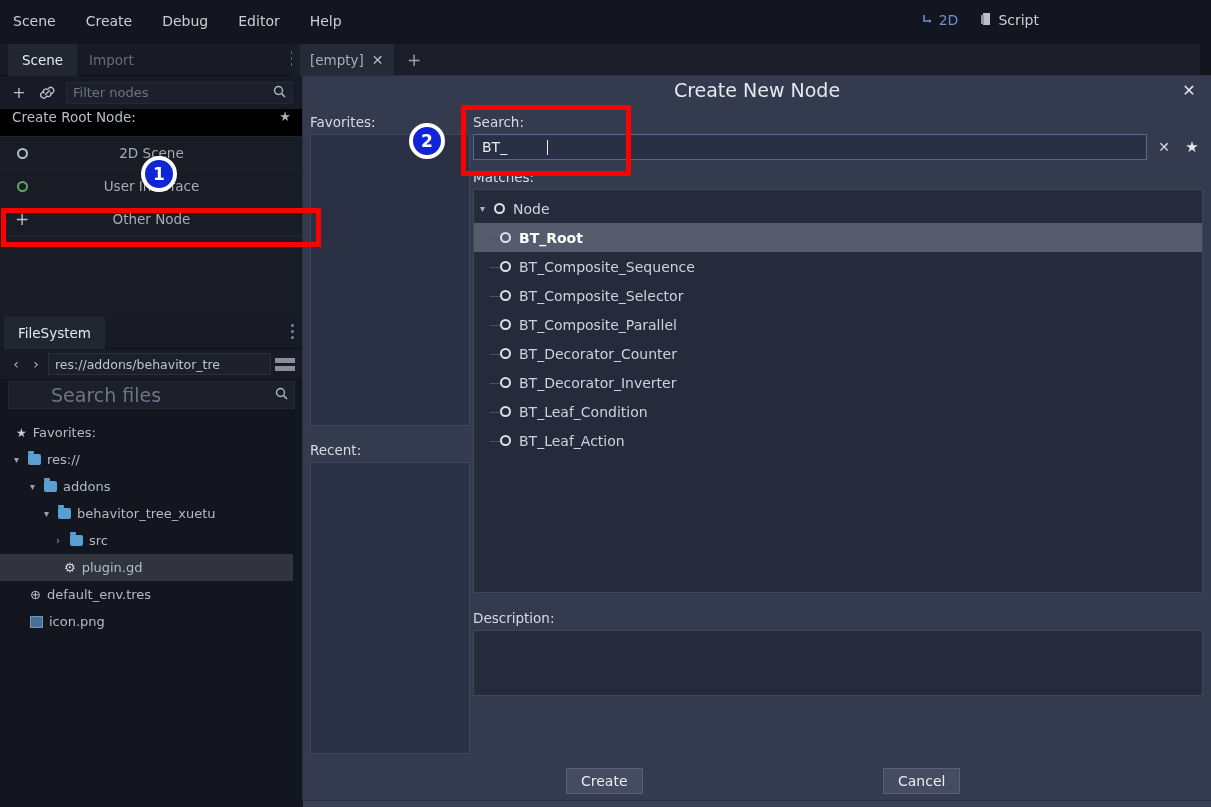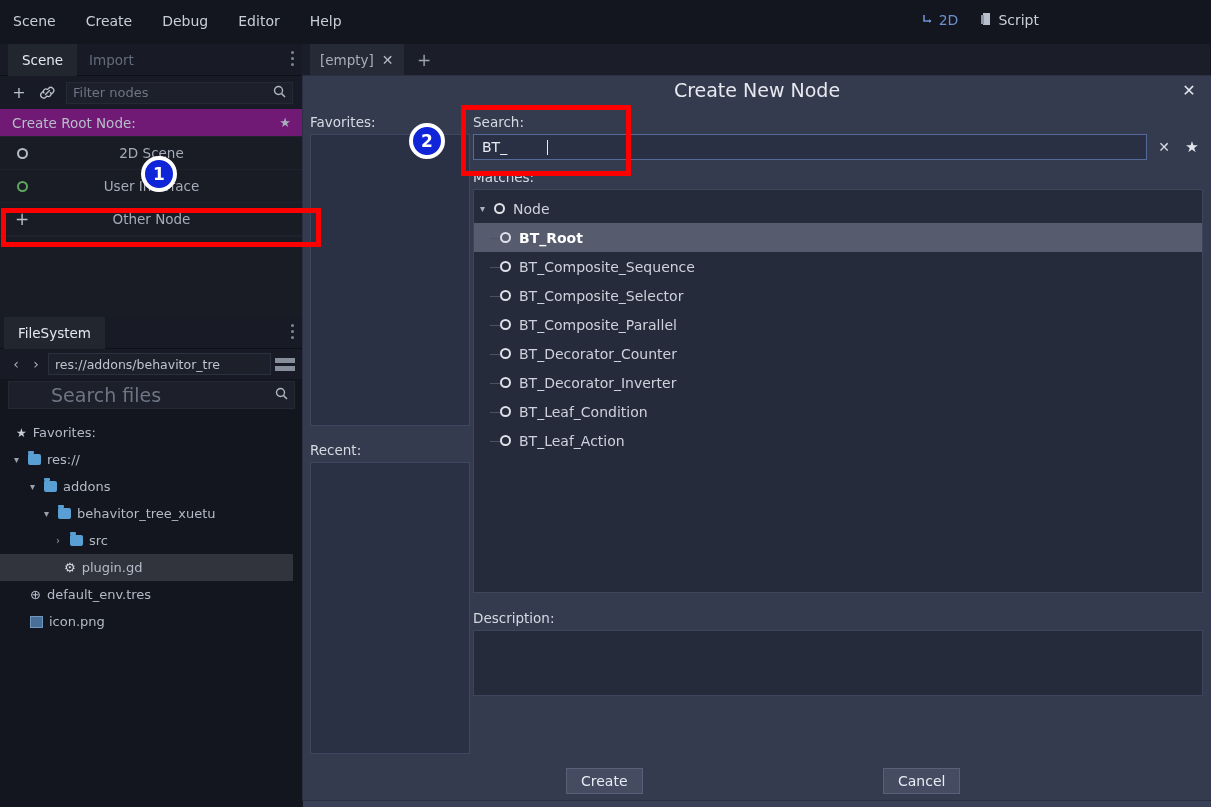--- a/index.html
+++ b/index.html
@@ -31,21 +31,21 @@
   .tab.active { background:#22262f; color:#e4e8f0; }
   .tab.inactive { color:#636b7d; }
   .dots { position:absolute; right:8px; top:7px; color:#7b8292; font-size:13px; letter-spacing:0; line-height:8px; width:4px; }
   .dots span { display:block; width:3px; height:3px; border-radius:50%; background:#80879a; margin-bottom:3px; }
 
   .scene-toolbar { display:flex; align-items:center; gap:10px; height:33px; padding:0 10px; background:#181b25; }
   .tb-icon { width:18px; height:18px; display:flex; align-items:center; justify-content:center; color:#b9bfcc; font-size:16px; }
   .filter-field { flex:1; height:22px; background:#1d202a; border:1px solid #252936; display:flex; align-items:center; padding:0 6px; }
   .filter-field .ph { flex:1; color:#6e7486; font-size:13px; }
 
-  .create-root-hdr { display:flex; align-items:center; height:28px; padding:0 12px; background:#701a75; color:#b8bec9; font-size:13.5px; border-bottom:1px solid #20242e;}
+  .create-root-hdr { display:flex; height:28px; padding:0 12px; background:#000000; color:#b8bec9; font-size:13.5px; border-bottom:1px solid #20242e;}
   .create-root-hdr .star { margin-left:auto; color:#a9b0bd; font-size:13px; }
 
   .root-list { background:#191c25; }
   .root-row { position:relative; display:flex; align-items:center; height:33px; border-bottom:1px solid #1f222c; }
   .root-row .r-ico { width:44px; display:flex; align-items:center; justify-content:center; }
   .root-row .r-label { flex:1; text-align:center; color:#a6acb9; font-size:13.5px; padding-right:44px; }
   .circ { width:11px; height:11px; border-radius:50%; border:2px solid #b6bcc8; }
   .circ.green { border-color:#5fa85f; }
   .plus-ico { color:#b6bcc8; font-size:17px; line-height:1; }
 
@@ -68,21 +68,21 @@
   .fsrow .twisty { width:14px; color:#9aa0ad; font-size:10px; }
   .fsrow .fi { margin-right:6px; display:inline-flex; }
   .folder { width:13px; height:11px; background:#5a9fd4; border-radius:1px 2px 2px 2px; position:relative; }
   .folder:after { content:""; position:absolute; left:0; top:-3px; width:6px; height:3px; background:#5a9fd4; border-radius:1px; }
   .star-ico { color:#c7cdd8; font-size:12px; }
   .gear-ico { color:#d8dce4; font-size:13px; }
   .globe-ico { color:#b9c0cd; font-size:13px; }
   .img-ico { width:13px; height:12px; background:#4a6f96; border:1px solid #6f98c0; }
 
   
-  .viewport-tabs { position:absolute; left:302px; top:44px; width:908px; height:32px; background:#1b1e28; }
+  .viewport-tabs { position:absolute; left:292px; top:44px; width:908px; height:32px; background:#1b1e28; }
   .vtab { position:absolute; left:8px; top:0; height:32px; display:flex; align-items:center; gap:8px; padding:0 10px; background:#262a36; color:#a8aebb; font-size:13.5px; }
   .vtab .x { color:#b6bcc8; font-size:14px; }
   .vplus { position:absolute; left:115px; top:6px; color:#9aa1ae; font-size:17px; }
   .viewport-body { position:absolute; left:303px; top:76px; width:908px; height:731px; background:#3a4156; }
 
   
   .dialog { position:absolute; left:303px; top:76px; width:908px; height:724px; background:#353b4e; box-shadow:0 0 0 1px #2a3042; }
   .dlg-title { position:absolute; left:0; top:0; width:908px; height:28px; line-height:28px; text-align:center; color:#e6e9ef; font-size:19px; }
   .dlg-close { position:absolute; right:12px; top:4px; width:20px; height:20px; display:flex; align-items:center; justify-content:center; color:#e2e5ec; font-size:16px; }
 

